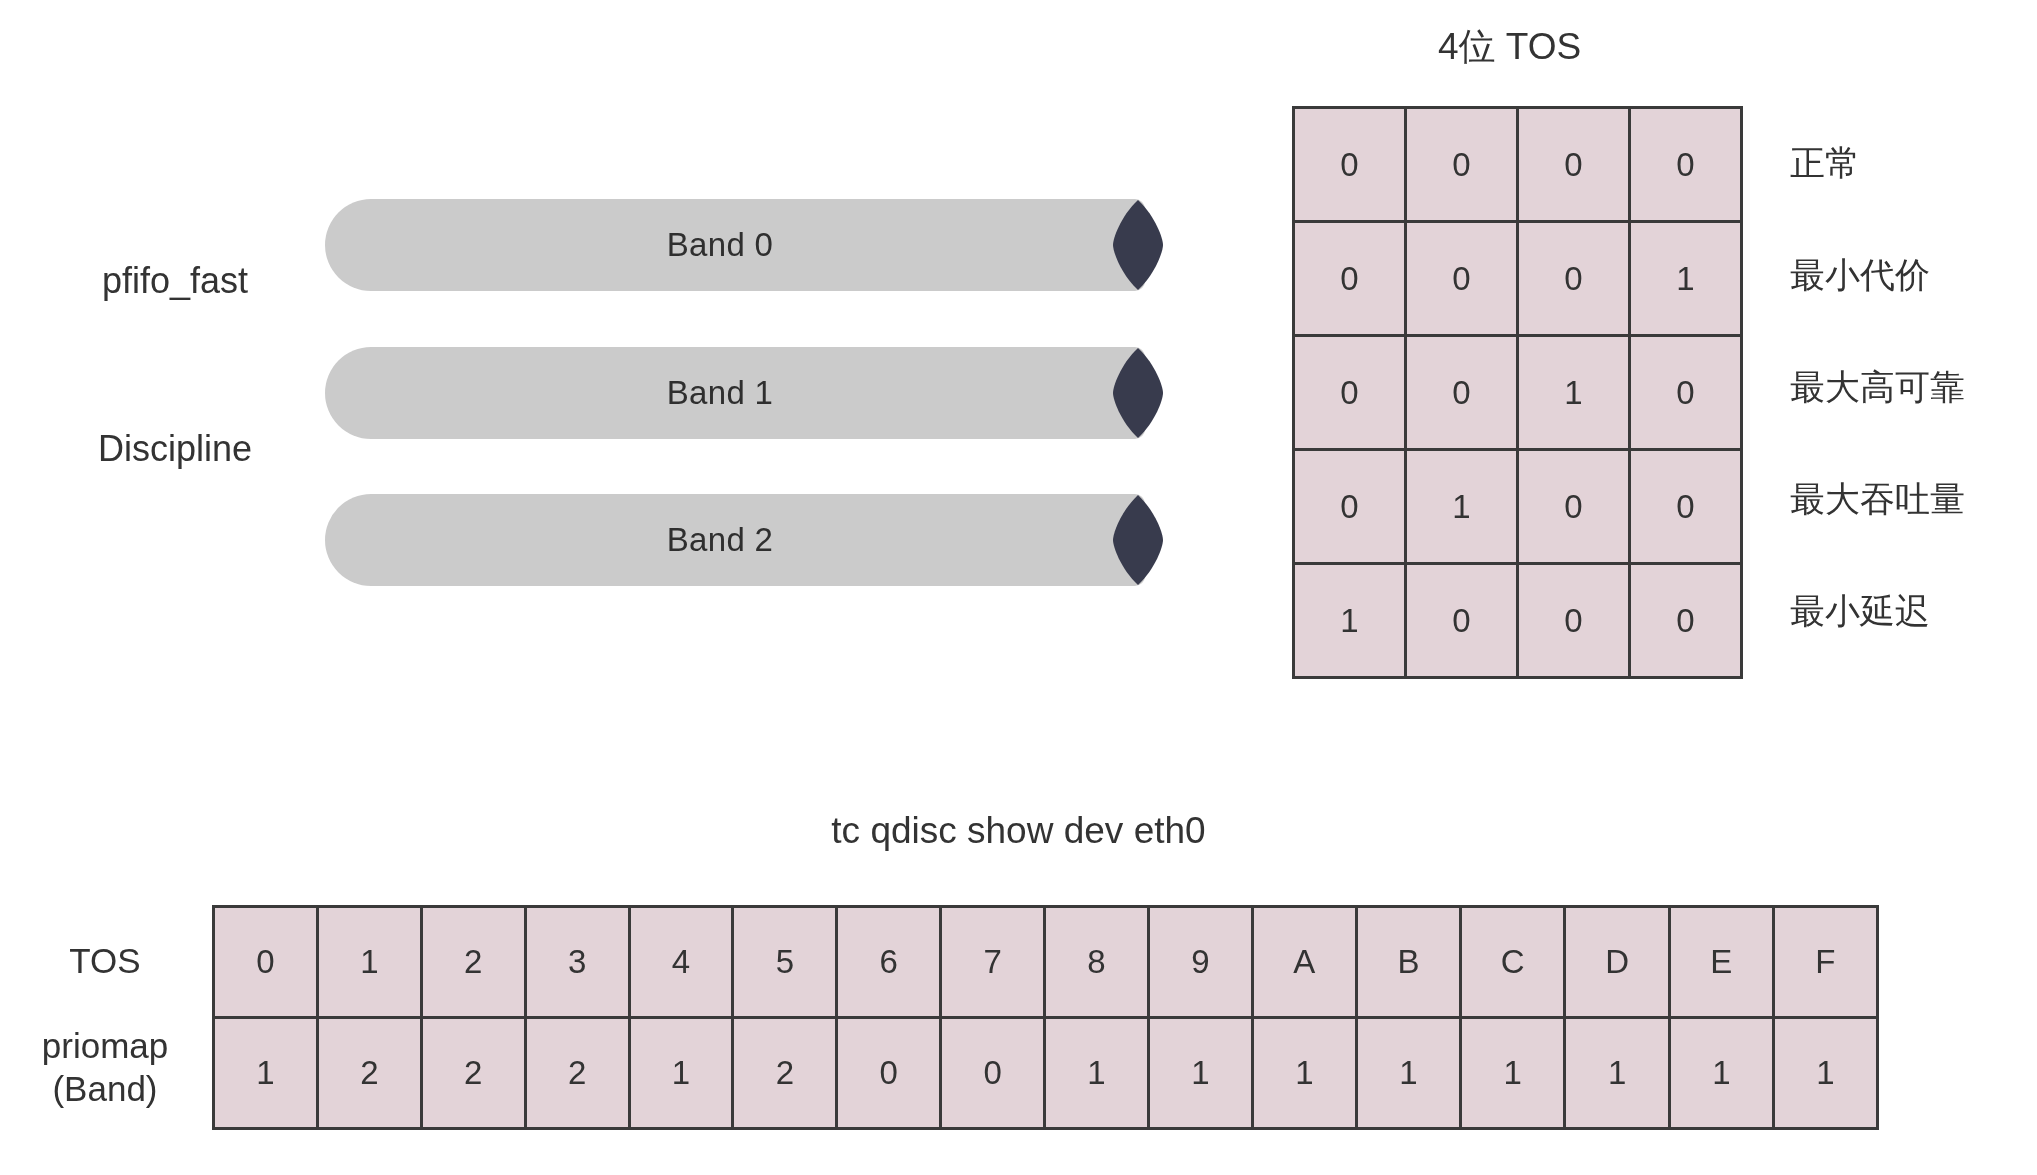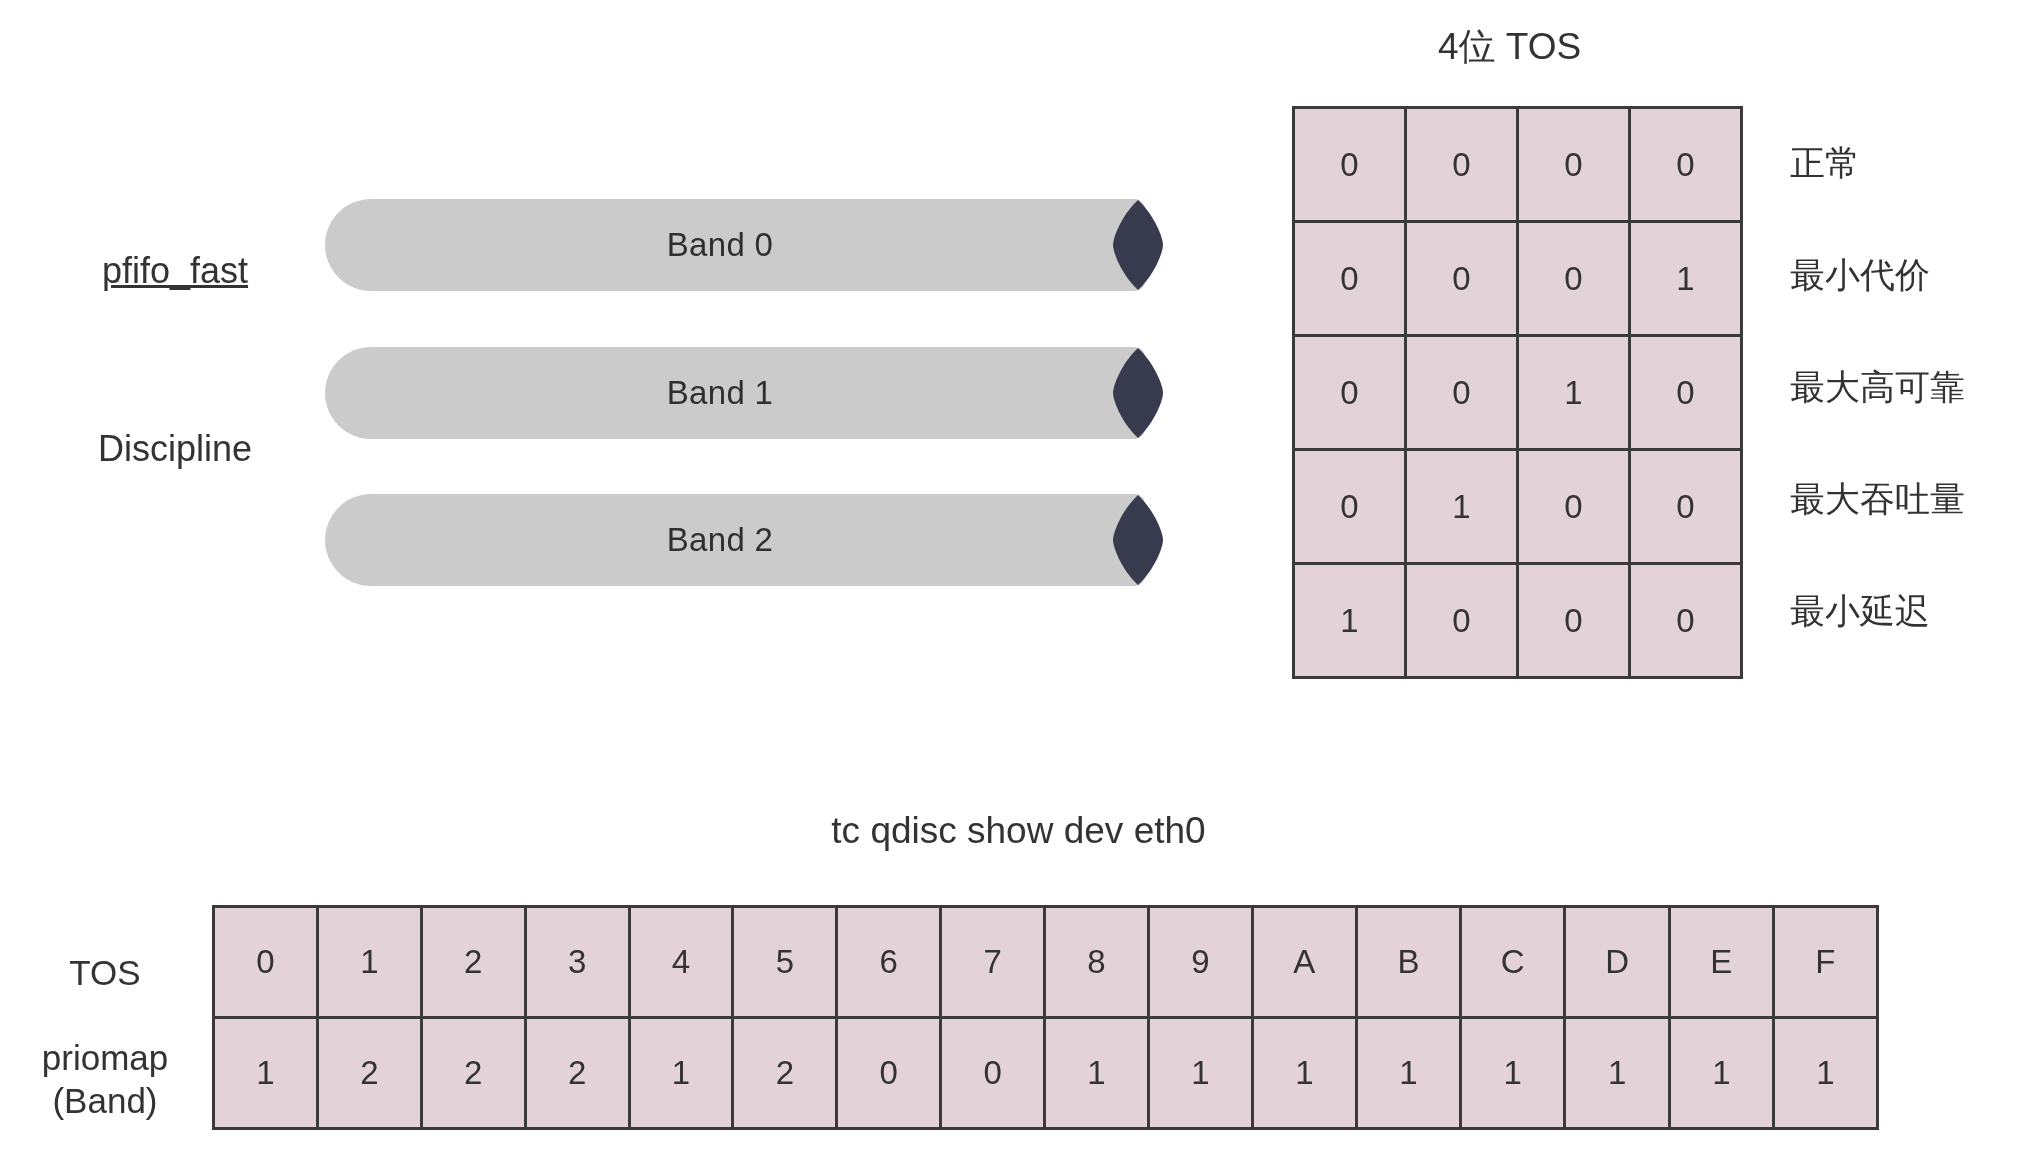--- a/index.html
+++ b/index.html
@@ -11,21 +11,21 @@
   }
   .abs{position:absolute;}
 
   
   #qdisc-diagram{left:0;top:0;width:1230px;height:700px;}
 
   .qdisc-label{
     position:absolute;width:300px;text-align:center;
     font-size:36px;color:#333333;white-space:nowrap;
   }
-  #qdisc-label-0{left:25px;top:250px;text-decoration:underline;}
+  #qdisc-label-0{left:25px;top:260px;}
   #qdisc-label-1{left:25px;top:340px;}
   #qdisc-label-2{left:25px;top:428px;}
 
   .band-row{position:absolute;left:325px;width:838px;height:92px;margin-top:21px;}
   #band-row-0{top:178px;}
   #band-row-1{top:326px;}
   #band-row-2{top:473px;}
 
   .band-pipe{
     position:absolute;left:0;top:0;width:820px;height:92px;
@@ -75,21 +75,21 @@
   }
   #priomap-table td{
     width:108px;height:108px;
     background:#e3d3d8;
     border:3px solid #3a3a3a;
     text-align:center;vertical-align:middle;
     font-size:33px;color:#333333;padding:0;
   }
   .priomap-rowlabel{
     position:absolute;width:200px;text-align:center;
-    font-size:35px;color:#333333;line-height:1.22;margin-top:12px;
+    font-size:35px;color:#333333;line-height:1.22;
   }
   #priomap-rowlabel-tos{left:5px;top:240px;}
   #priomap-rowlabel-band{left:5px;top:325px;}
 </style>
 </head>
 <body>
 
 <div class="abs" id="qdisc-diagram">
 
   <div class="qdisc-label" id="qdisc-label-0">pfifo_fast</div>

